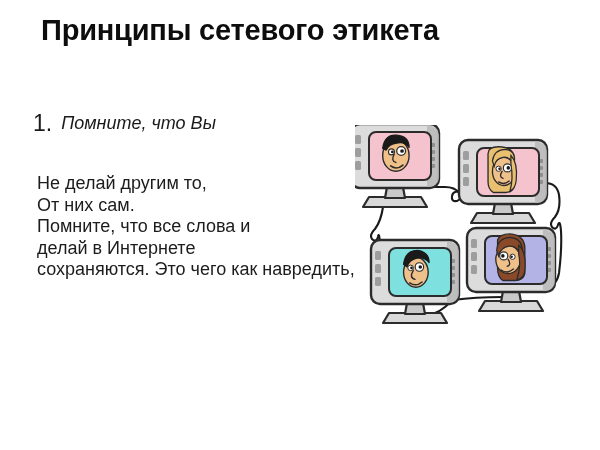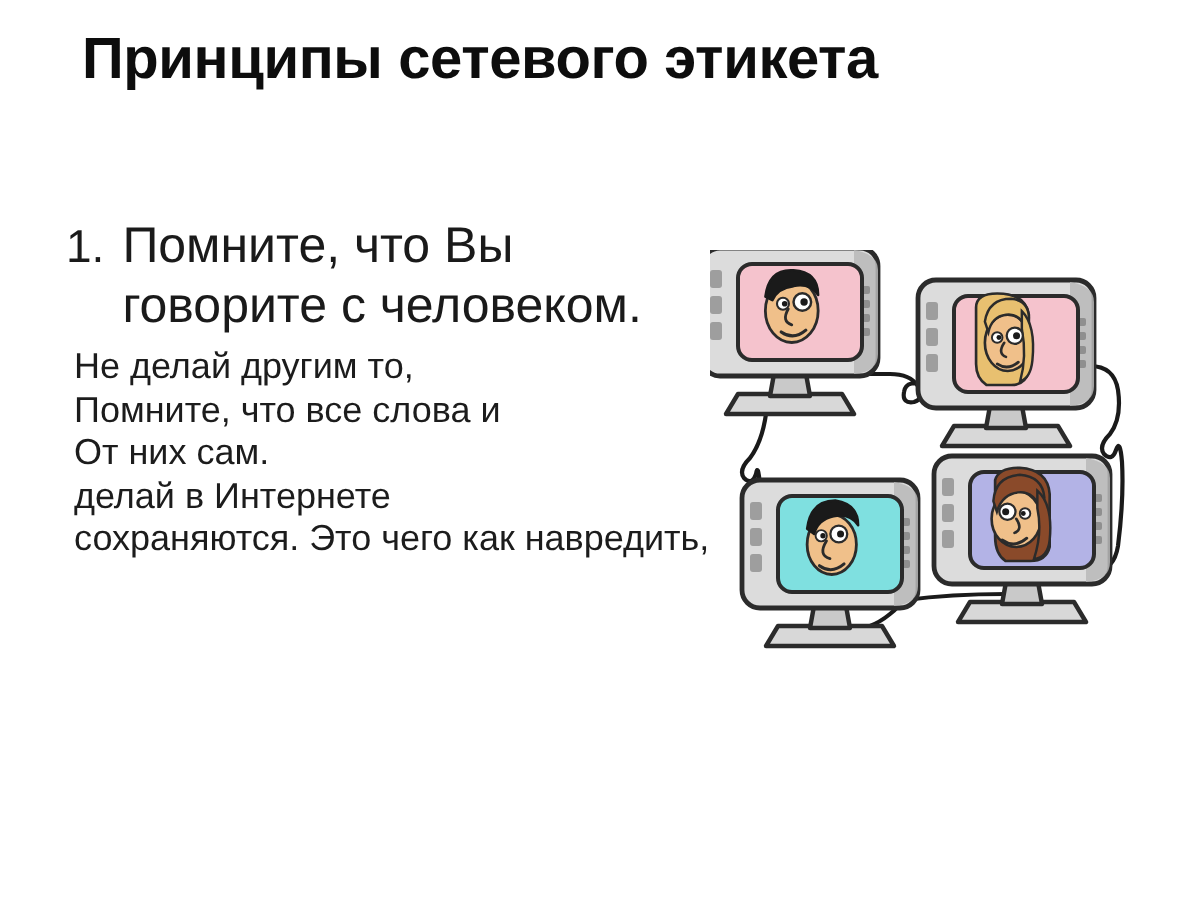--- a/index.html
+++ b/index.html
@@ -44,23 +44,24 @@
     align-items: flex-start;
   }
   .bullet-num {
     font-size: 23px;
     color: #1a1a1a;
     line-height: 30px;
     flex: 0 0 auto;
     padding-right: 9px;
   }
   .bullet-text {
-    font-size: 25px;
+    font-size: 18px;
     color: #1a1a1a;
     line-height: 30px;
+    font-style: italic;
   }
 
   
   .body-text {
     position: absolute;
     left: 37px;
     top: 173px;
     width: 330px;
   }
   .body-line {
@@ -86,28 +87,27 @@
 <body>
 
 <div class="slide">
 
   <div class="slide-title">Принципы сетевого этикета</div>
 
   <div class="bullet">
     <span class="bullet-num">1.</span>
     <span class="bullet-text">
       <span>Помните, что Вы</span><br>
-      <span>говорите с человеком.</span>
     </span>
   </div>
 
   <div class="body-text">
     <div class="body-line">Не делай другим то,</div>
+    <div class="body-line">От них сам.</div>
     <div class="body-line">Помните, что все слова и</div>
-    <div class="body-line">От них сам.</div>
     <div class="body-line">делай в Интернете</div>
     <div class="body-line">сохраняются. Это чего как навредить,</div>
   </div>
 
   <div class="illustration">
     <svg width="245" height="215" viewBox="0 0 245 215" xmlns="http://www.w3.org/2000/svg">
       <defs>
 
         <g id="monitor-body">
 

